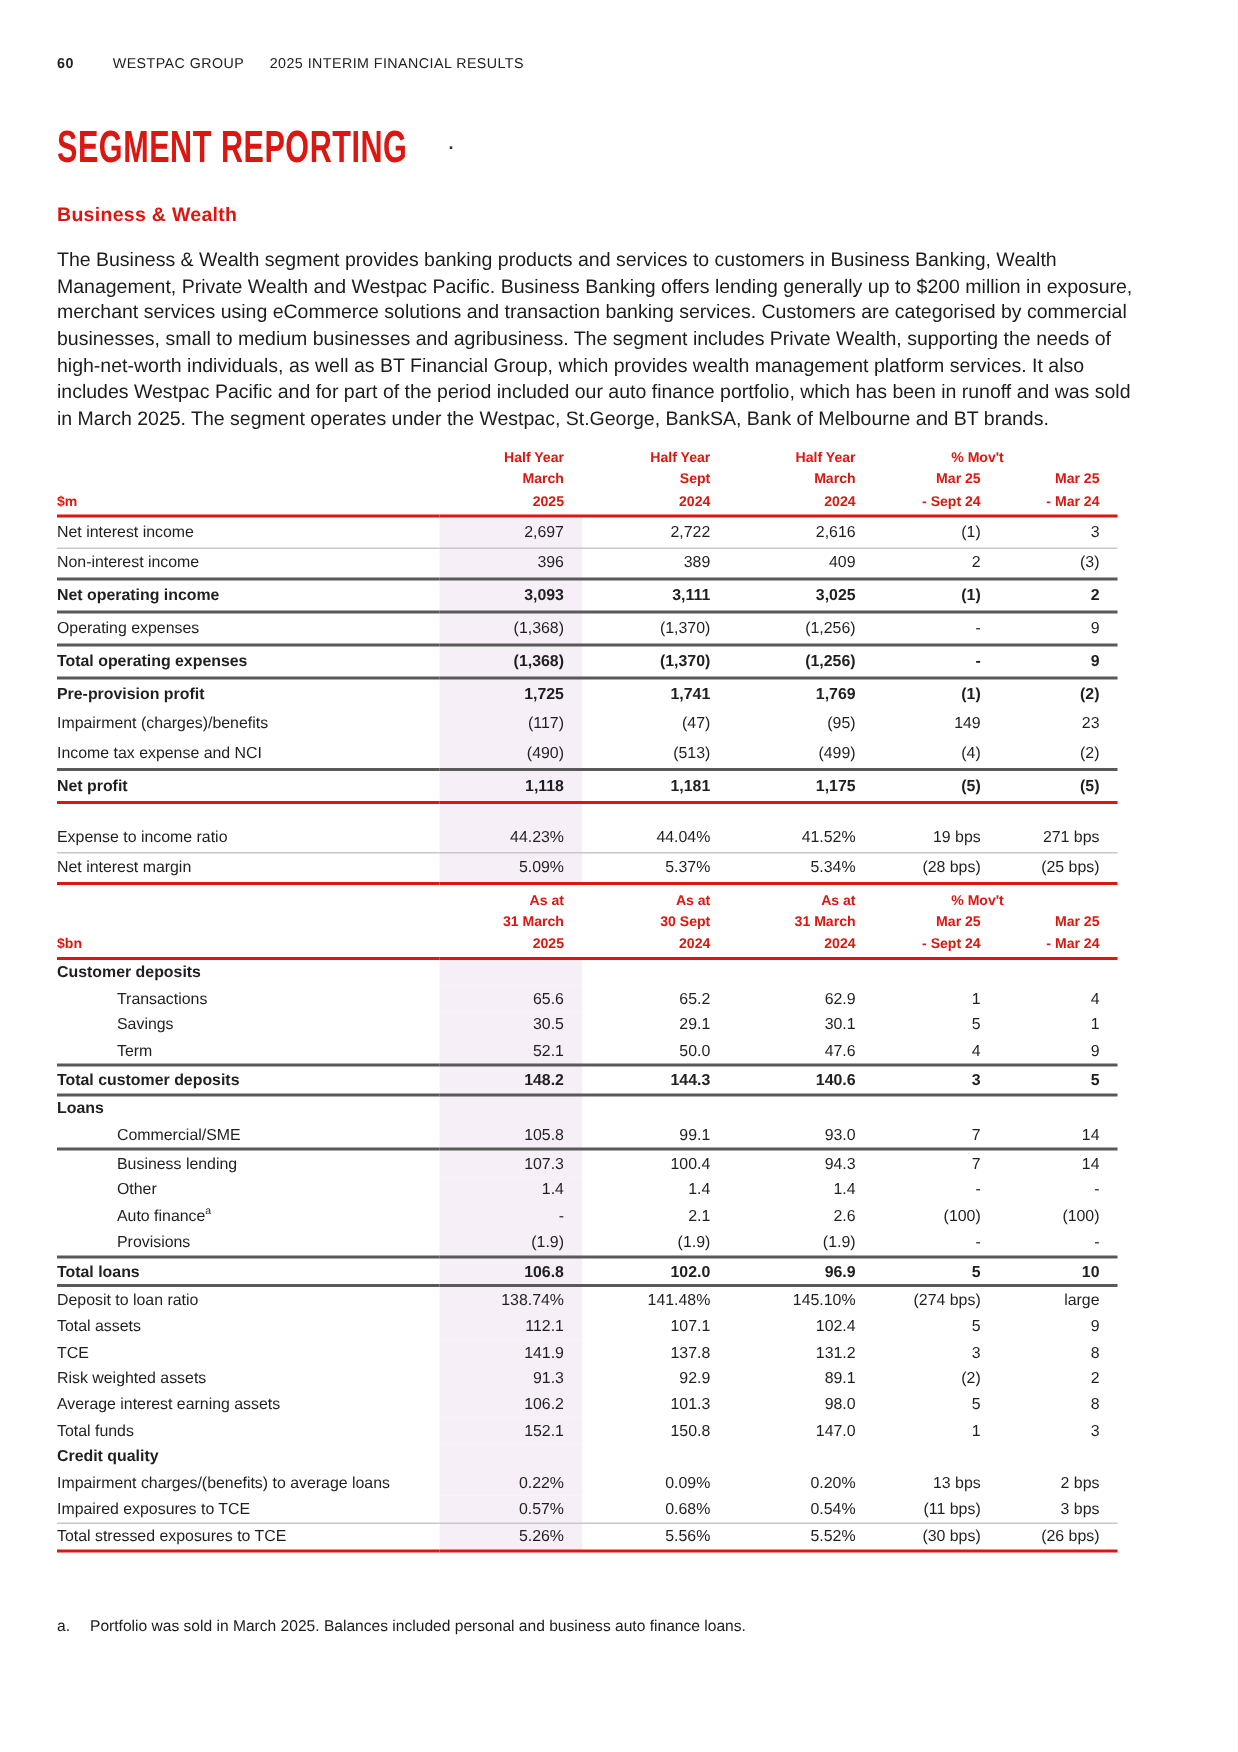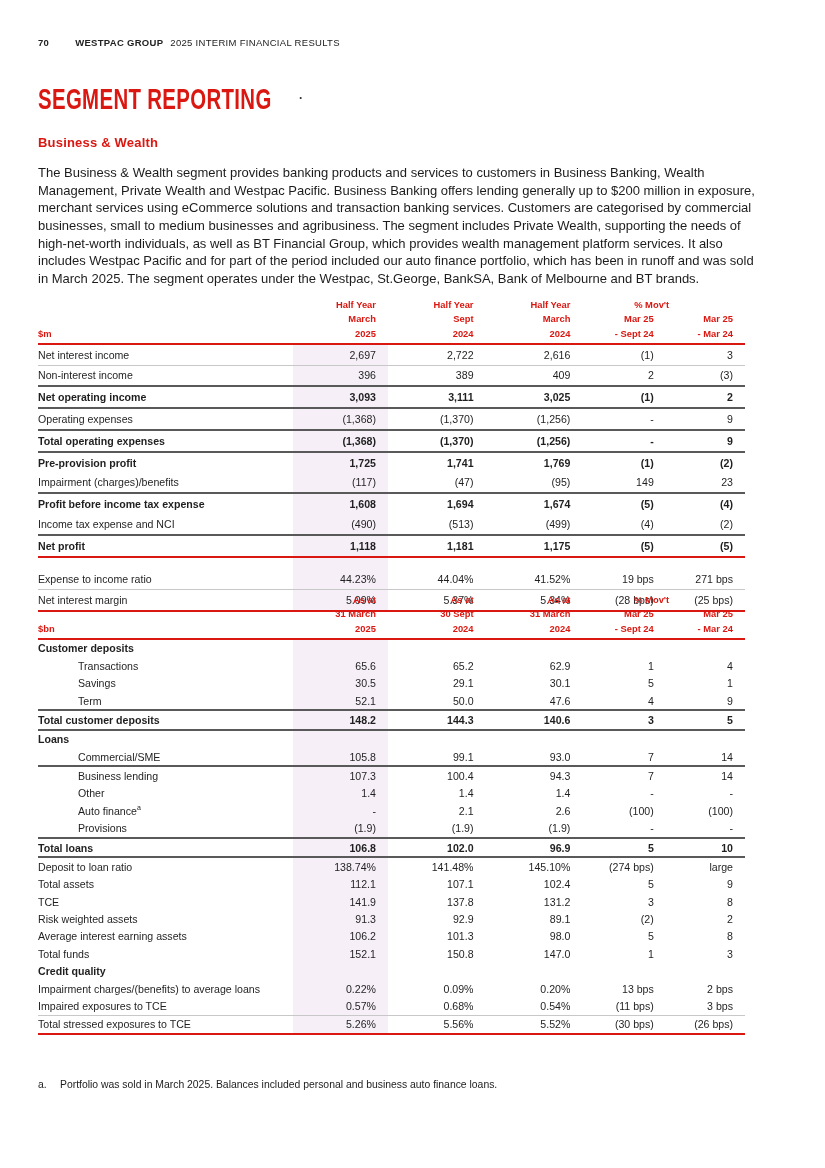--- a/index.html
+++ b/index.html
@@ -4,21 +4,21 @@
 <style>
   :root{
     --red:#DA1710; --hl:#F6EFF8; --dark:#595959; --thin:#C8C8C8; --ink:#1F1F1F;
   }
   *{margin:0;padding:0;box-sizing:border-box;}
   body{background:#e8e8e8;font-family:"Liberation Sans", sans-serif;}
   .page{position:relative;width:825px;height:1168px;background:#ffffff;margin:0 auto;overflow:hidden;}
 
   .meta{position:absolute;top:37px;left:38px;font-size:9.5px;color:#222;letter-spacing:.3px;white-space:nowrap;}
   .meta .pnum{font-weight:bold;margin-right:26px;}
-  .meta .brand{font-weight:bold;margin-right:7px;}
+  .meta .brand{font-weight:normal;margin-right:17px;}
 
   .seg-title{position:absolute;top:82px;left:38px;font-size:30px;font-weight:800;color:var(--red);
     white-space:nowrap;transform:scaleX(.68);transform-origin:left center;letter-spacing:.5px;}
   .seg-dot{position:absolute;top:88px;left:299px;font-size:12px;font-weight:bold;color:#333;}
 
   .segment-name{position:absolute;top:135px;left:38px;font-size:13px;font-weight:bold;color:var(--red);letter-spacing:.2px;}
 
   .desc{position:absolute;top:164px;left:38px;width:726px;font-size:13px;line-height:1.36;color:#1c1c1c;}
 
   table{border-collapse:collapse;table-layout:fixed;width:707px;color:var(--ink);}
@@ -49,21 +49,21 @@
 
   .footnote{position:absolute;top:1079px;left:38px;font-size:10.4px;color:#1c1c1c;}
   .footnote .fmark{display:inline-block;width:22px;}
 </style>
 </head>
 <body>
 
 <div class="page">
 
   <div class="meta">
-    <span class="pnum">70</span><span class="brand">WESTPAC GROUP</span><span>2025 INTERIM FINANCIAL RESULTS</span>
+    <span class="pnum">60</span><span class="brand">WESTPAC GROUP</span><span>2025 INTERIM FINANCIAL RESULTS</span>
   </div>
 
   <div class="seg-title">SEGMENT REPORTING</div>
   <div class="seg-dot">.</div>
 
   <div class="segment-name">Business &amp; Wealth</div>
 
   <div class="desc">The Business &amp; Wealth segment provides banking products and services to customers in Business Banking, Wealth Management, Private Wealth and Westpac Pacific. Business Banking offers lending generally up to $200 million in exposure, merchant services using eCommerce solutions and transaction banking services. Customers are categorised by commercial businesses, small to medium businesses and agribusiness. The segment includes Private Wealth, supporting the needs of high-net-worth individuals, as well as BT Financial Group, which provides wealth management platform services. It also includes Westpac Pacific and for part of the period included our auto finance portfolio, which has been in runoff and was sold in March 2025. The segment operates under the Westpac, St.George, BankSA, Bank of Melbourne and BT brands.</div>
 
   <table class="tbl-hy t1">
@@ -150,28 +150,20 @@
           <td>(2)</td>
         </tr>
         <tr>
           <td class="c-label">Impairment (charges)/benefits</td>
           <td class="hl">(117)</td>
           <td>(47)</td>
           <td>(95)</td>
           <td>149</td>
           <td>23</td>
         </tr>
-        <tr class="bold top-dark">
-          <td class="c-label">Profit before income tax expense</td>
-          <td class="hl">1,608</td>
-          <td>1,694</td>
-          <td>1,674</td>
-          <td>(5)</td>
-          <td>(4)</td>
-        </tr>
         <tr>
           <td class="c-label">Income tax expense and NCI</td>
           <td class="hl">(490)</td>
           <td>(513)</td>
           <td>(499)</td>
           <td>(4)</td>
           <td>(2)</td>
         </tr>
         <tr class="bold top-dark bot-red">
           <td class="c-label">Net profit</td>

